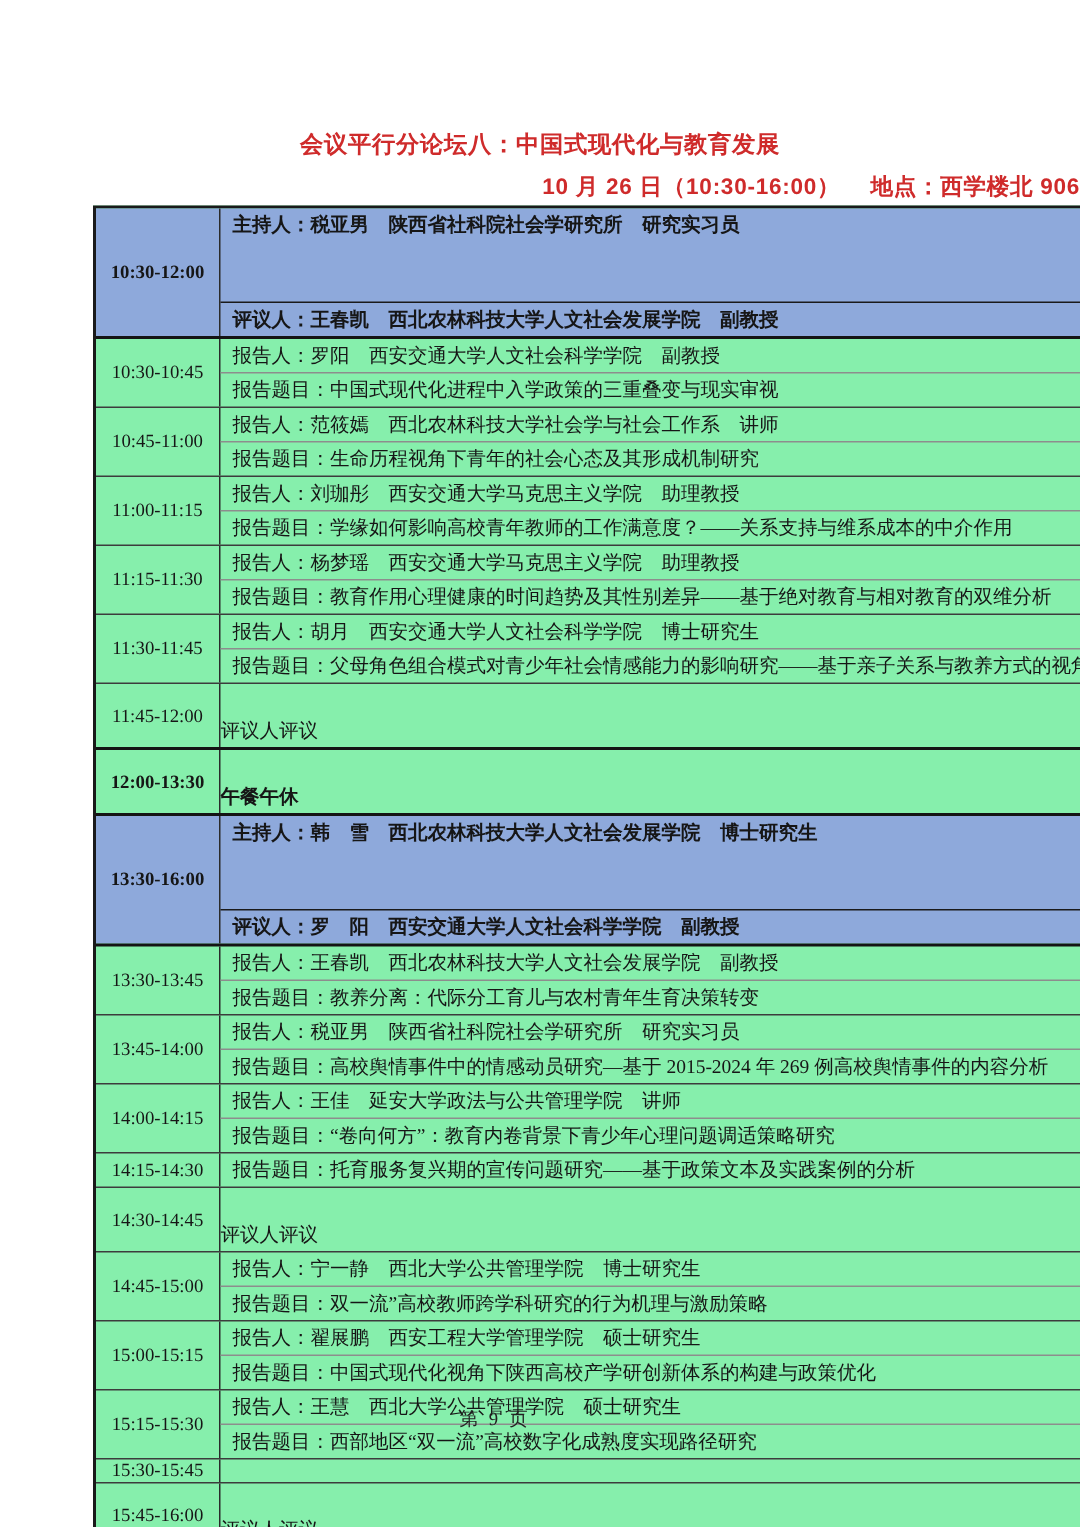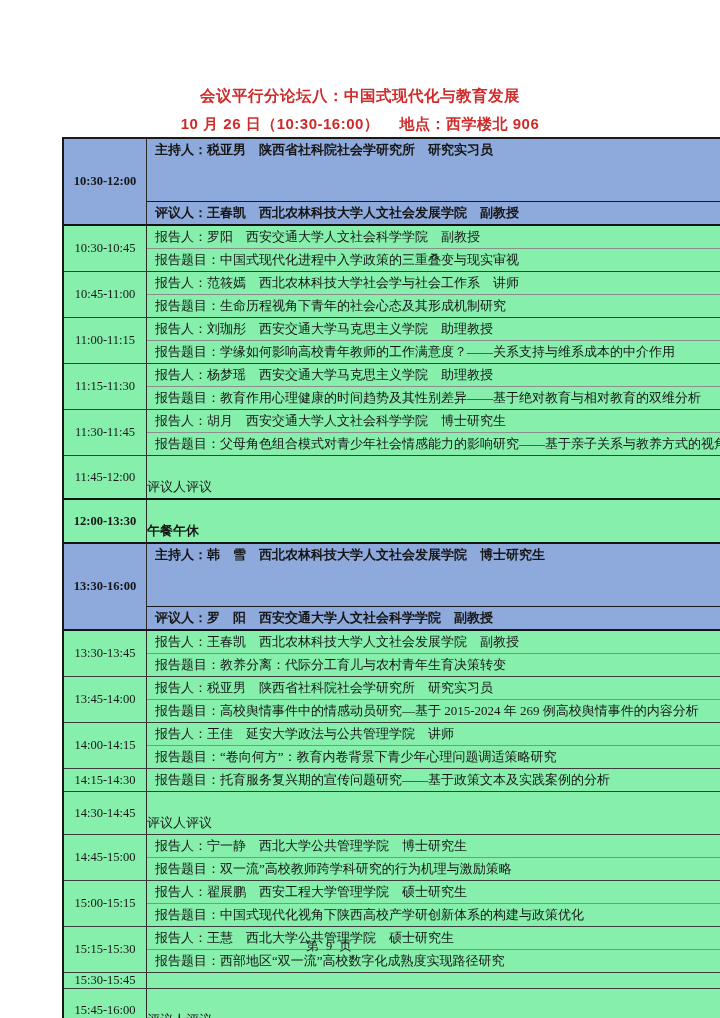--- a/index.html
+++ b/index.html
@@ -15,21 +15,21 @@
     position:absolute;top:86px;left:0;width:720px;text-align:center;
   }
   .title{
     font-family:Liberation Sans, sans-serif;
     font-size:15.5px;font-weight:bold;color:#cf2b2b;
     margin:0 0 8px 0;letter-spacing:0.5px;
   }
   .subtitle{
     font-family:"Liberation Sans","DejaVu Sans",sans-serif;
     font-size:15px;font-weight:bold;color:#cf2b2b;
-    margin:0;letter-spacing:0.5px;
+    margin:0;letter-spacing:0.5px;text-align:right;
   }
   .table{
     position:absolute;left:62px;top:137px;width:712px;
     border:2px solid #1a1a1a;
     box-sizing:border-box;
     background:#86efac;
   }
   .row{display:flex;border-top:1px solid #3c3c3c;}
   .row:first-child{border-top:none;}
   .row.heavy-top{border-top:2px solid #141414;}

